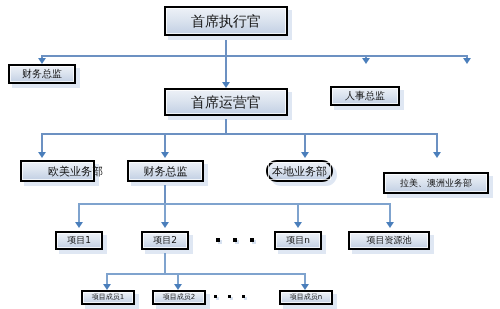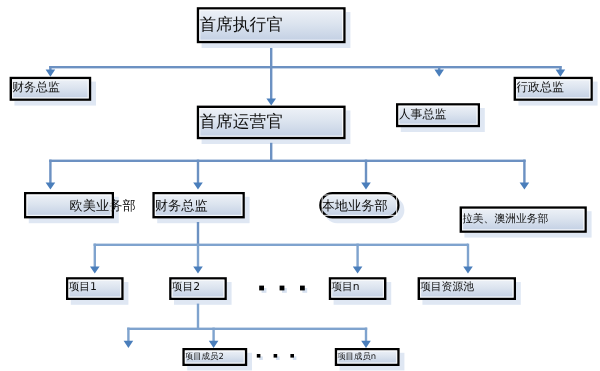--- a/index.html
+++ b/index.html
@@ -37,21 +37,21 @@
 
   
   .node {
     position: absolute;
     box-sizing: border-box;
     border: 2px solid #000000;
     background: linear-gradient(to bottom, #EDF1F7 0%, #DCE4EF 45%, #C3D0E4 100%);
     box-shadow: 4px 4px 0 0 rgba(196, 212, 233, 0.55);
     display: flex;
     align-items: center;
-    justify-content: flex-start;
+    justify-content: center;
     color: #111111;
     text-align: center;
     line-height: 1;
     white-space: nowrap;
   }
   .node::before {
     content: "";
     position: absolute;
     left: 0; right: 0; top: 0; bottom: 0;
     border: 1px solid rgba(255,255,255,0.75);
@@ -104,23 +104,20 @@
   <div class="arrow-down" style="left:222px; top:82px;"></div>
 
   <div class="node lvl2" style="left:8px; top:64px; width:68px; height:20px;">
     <span>财务总监</span>
   </div>
 
   <div class="node lvl2" style="left:330px; top:64px; width:70px; height:20px;margin-top:22px;">
     <span>人事总监</span>
   </div>
 
-  <div class="node lvl2" style="left:428px; top:64px; width:66px; height:20px;">
-    <span>行政总监</span>
-  </div>
 
   <div class="node lvl1" style="left:164px; top:88px; width:124px; height:28px;">
     <span>首席运营官</span>
   </div>
 
   <div class="conn-v" style="left:225px; top:119px; width:2px; height:15px;"></div>
 
   <div class="conn-h" style="left:41px; top:133px; width:397px; height:2px;"></div>
 
   <div class="conn-v" style="left:41px; top:133px; width:2px; height:22px;"></div>
@@ -195,20 +192,23 @@
 
   <div class="conn-v thin" style="left:106px; top:273px; width:2px; height:14px;"></div>
   <div class="arrow-down" style="left:103px; top:284px;"></div>
 
   <div class="conn-v thin" style="left:177px; top:273px; width:2px; height:14px;"></div>
   <div class="arrow-down" style="left:174px; top:284px;"></div>
 
   <div class="conn-v thin" style="left:304px; top:273px; width:2px; height:14px;"></div>
   <div class="arrow-down" style="left:301px; top:284px;"></div>
 
+  <div class="node lvl5" style="left:81px; top:290px; width:54px; height:15px;">
+    <span>项目成员1</span>
+  </div>
 
   <div class="node lvl5" style="left:152px; top:290px; width:54px; height:15px;">
     <span>项目成员2</span>
   </div>
 
   <div class="dots small" style="left:214px; top:295px;">
     <span></span>
     <span></span>
     <span></span>
   </div>

